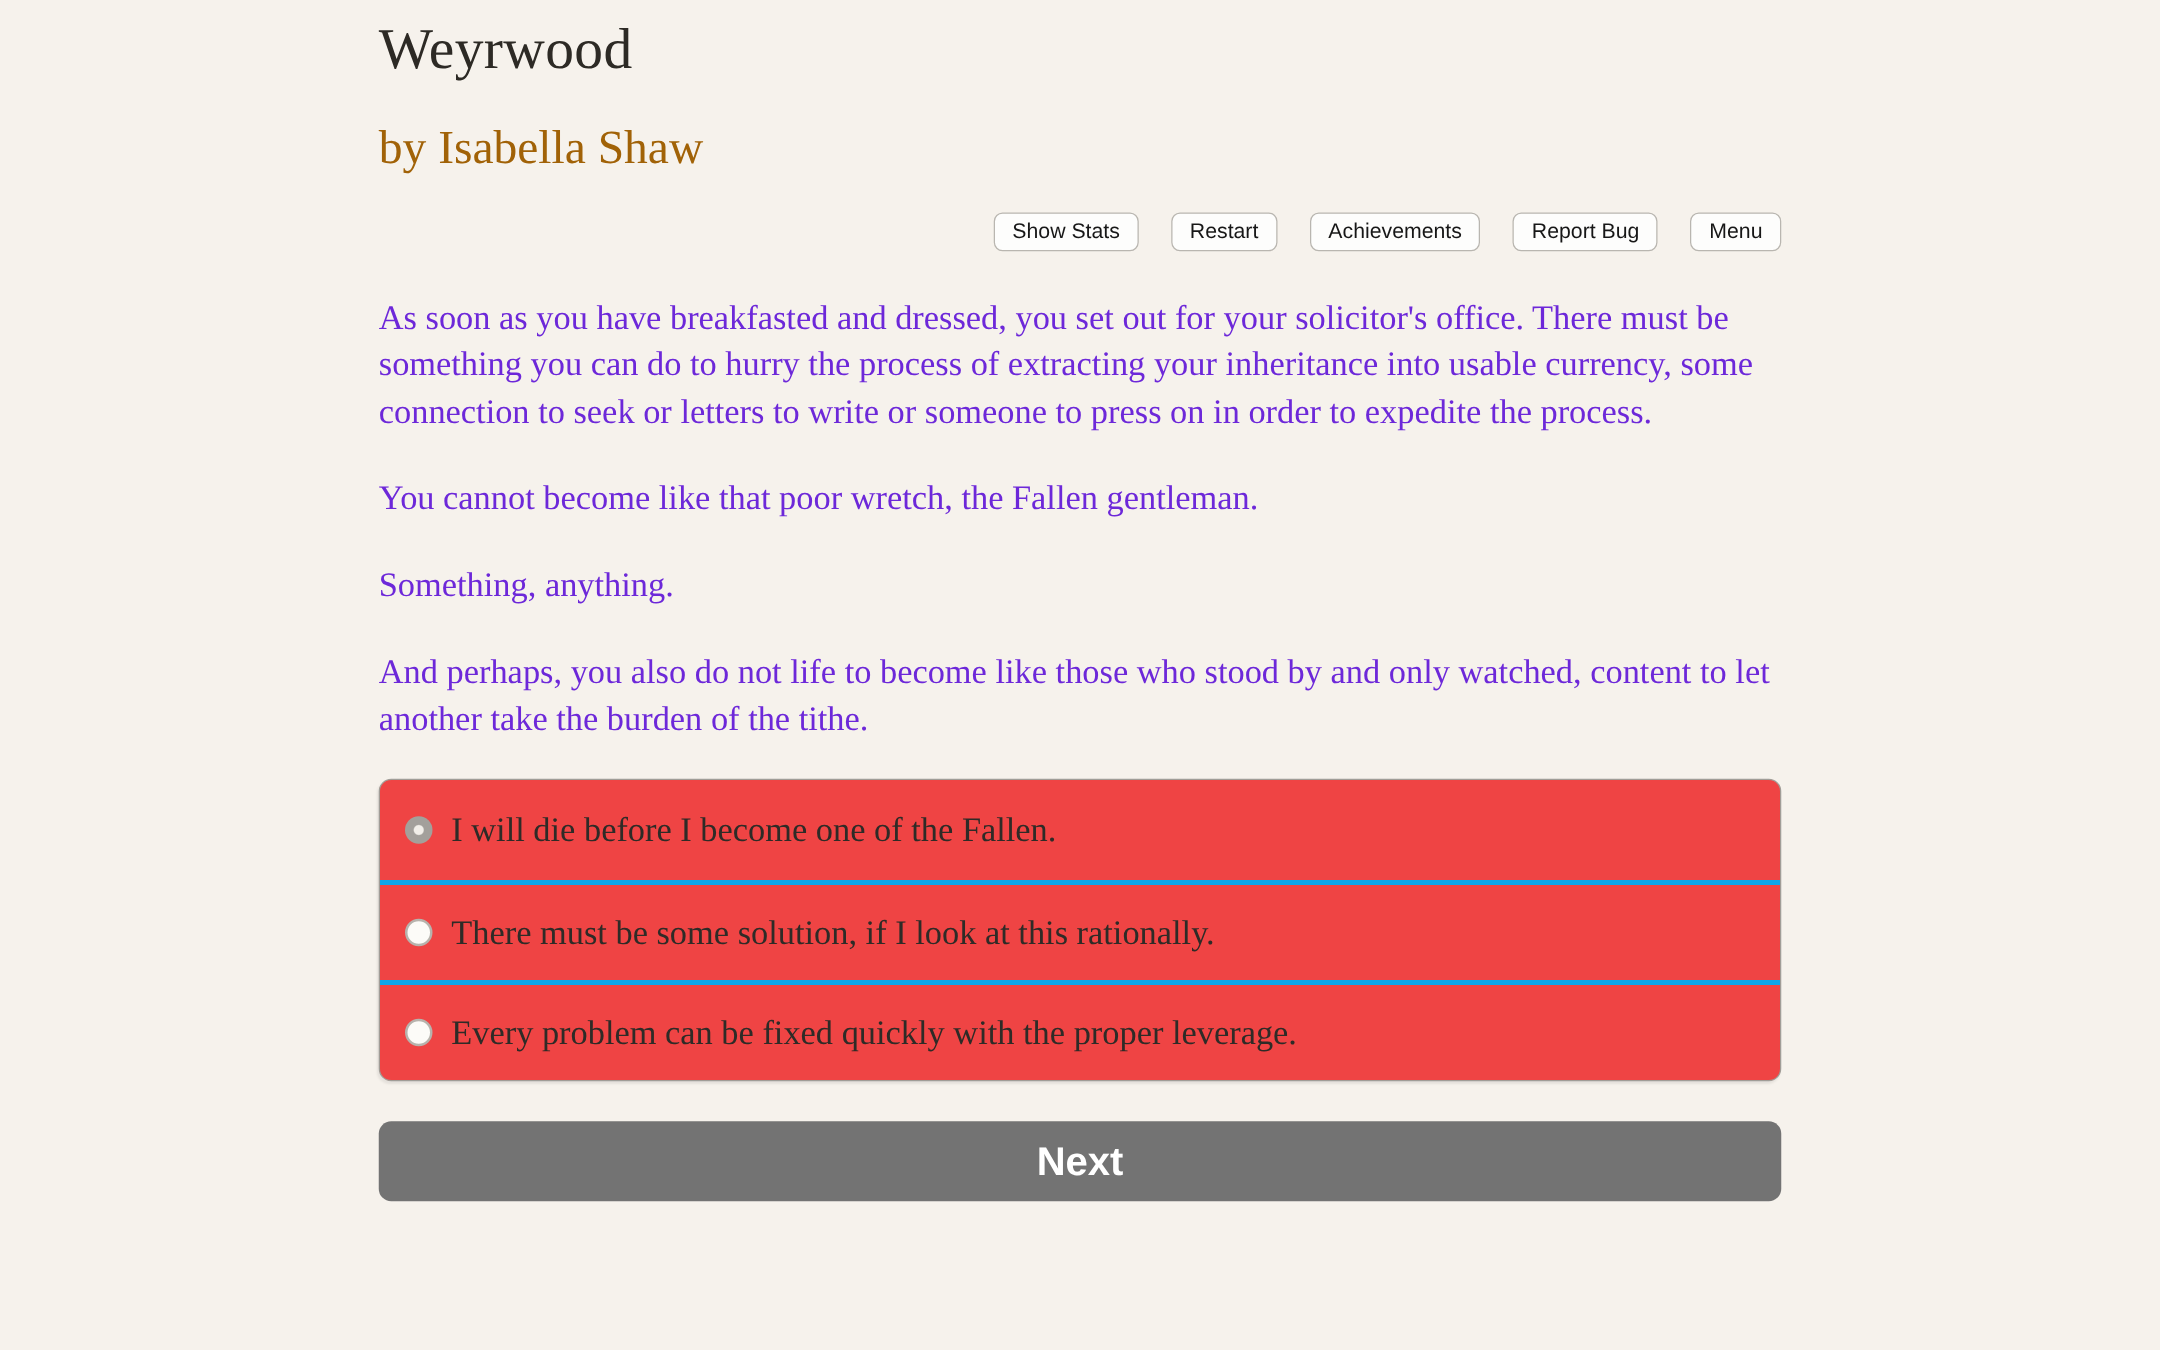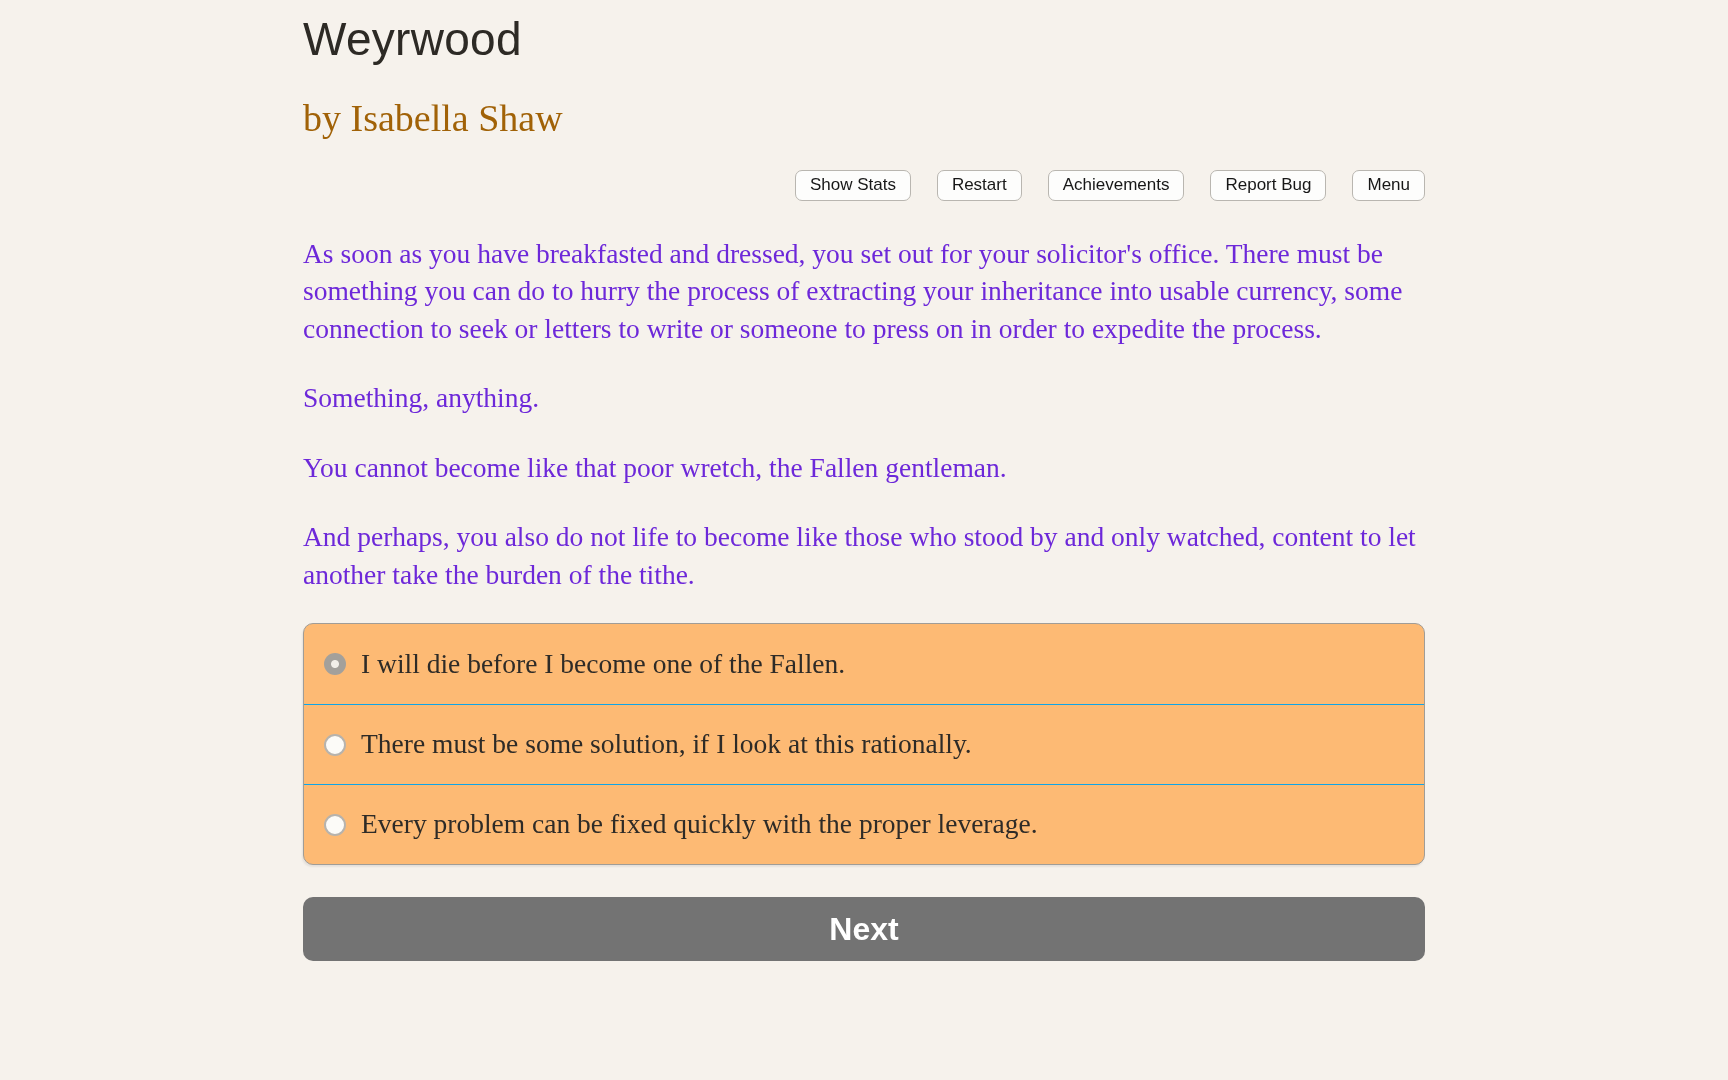--- a/index.html
+++ b/index.html
@@ -9,21 +9,21 @@
     font-family: "Liberation Serif", serif;
     color: #2e2b27;
     overflow: hidden;
   }
   .page {
     width: 1122px;
     margin: 0 auto;
     padding-top: 14px;
   }
   .game-title {
-    font-family: Liberation Sans, sans-serif;
+    font-family: Liberation Serif, serif;
     font-weight: 400;
     font-size: 46px;
     line-height: 1.1;
     color: #2d2a25;
     letter-spacing: 0.3px;
   }
   .byline {
     margin-top: 32px;
     font-size: 38px;
     line-height: 1.15;
@@ -53,33 +53,33 @@
     font-size: 27.5px;
     line-height: 37.5px;
     color: #6d28d9;
     margin-bottom: 32px;
   }
   .story p:last-child { margin-bottom: 0; }
   .choices {
     margin-top: 30px;
     border: 1px solid #a09d97;
     border-radius: 10px;
-    background: #fdba74;
+    background: #ef4444;
     box-shadow: -1px 2px 2px rgba(0,0,0,0.07);
     overflow: hidden;
   }
   .choice {
     display: flex;
     align-items: center;
     gap: 15px;
     min-height: 80px;
     padding: 0 20px;
     cursor: pointer;
   }
-  .choice + .choice { border-top: 1px solid #0ea5e9; }
+  .choice + .choice { border-top: 4px solid #0ea5e9; }
   .radio {
     width: 22px;
     height: 22px;
     border-radius: 50%;
     border: 2px solid #b7b3ad;
     background: #fcfbf8;
     flex-shrink: 0;
   }
   .radio.selected {
     border: none;
@@ -117,22 +117,22 @@
   <div class="toolbar">
     <button>Show Stats</button>
     <button>Restart</button>
     <button>Achievements</button>
     <button>Report Bug</button>
     <button>Menu</button>
   </div>
 
   <div class="story">
     <p>As soon as you have breakfasted and dressed, you set out for your solicitor's office. There must be something you can do to hurry the process of extracting your inheritance into usable currency, some connection to seek or letters to write or someone to press on in order to expedite the process.</p>
+    <p>You cannot become like that poor wretch, the Fallen gentleman.</p>
     <p>Something, anything.</p>
-    <p>You cannot become like that poor wretch, the Fallen gentleman.</p>
     <p>And perhaps, you also do not life to become like those who stood by and only watched, content to let another take the burden of the tithe.</p>
   </div>
 
   <div class="choices" role="radiogroup">
     <div class="choice">
       <span class="radio selected"></span>
       <span class="choice-label">I will die before I become one of the Fallen.</span>
     </div>
     <div class="choice">
       <span class="radio"></span>

